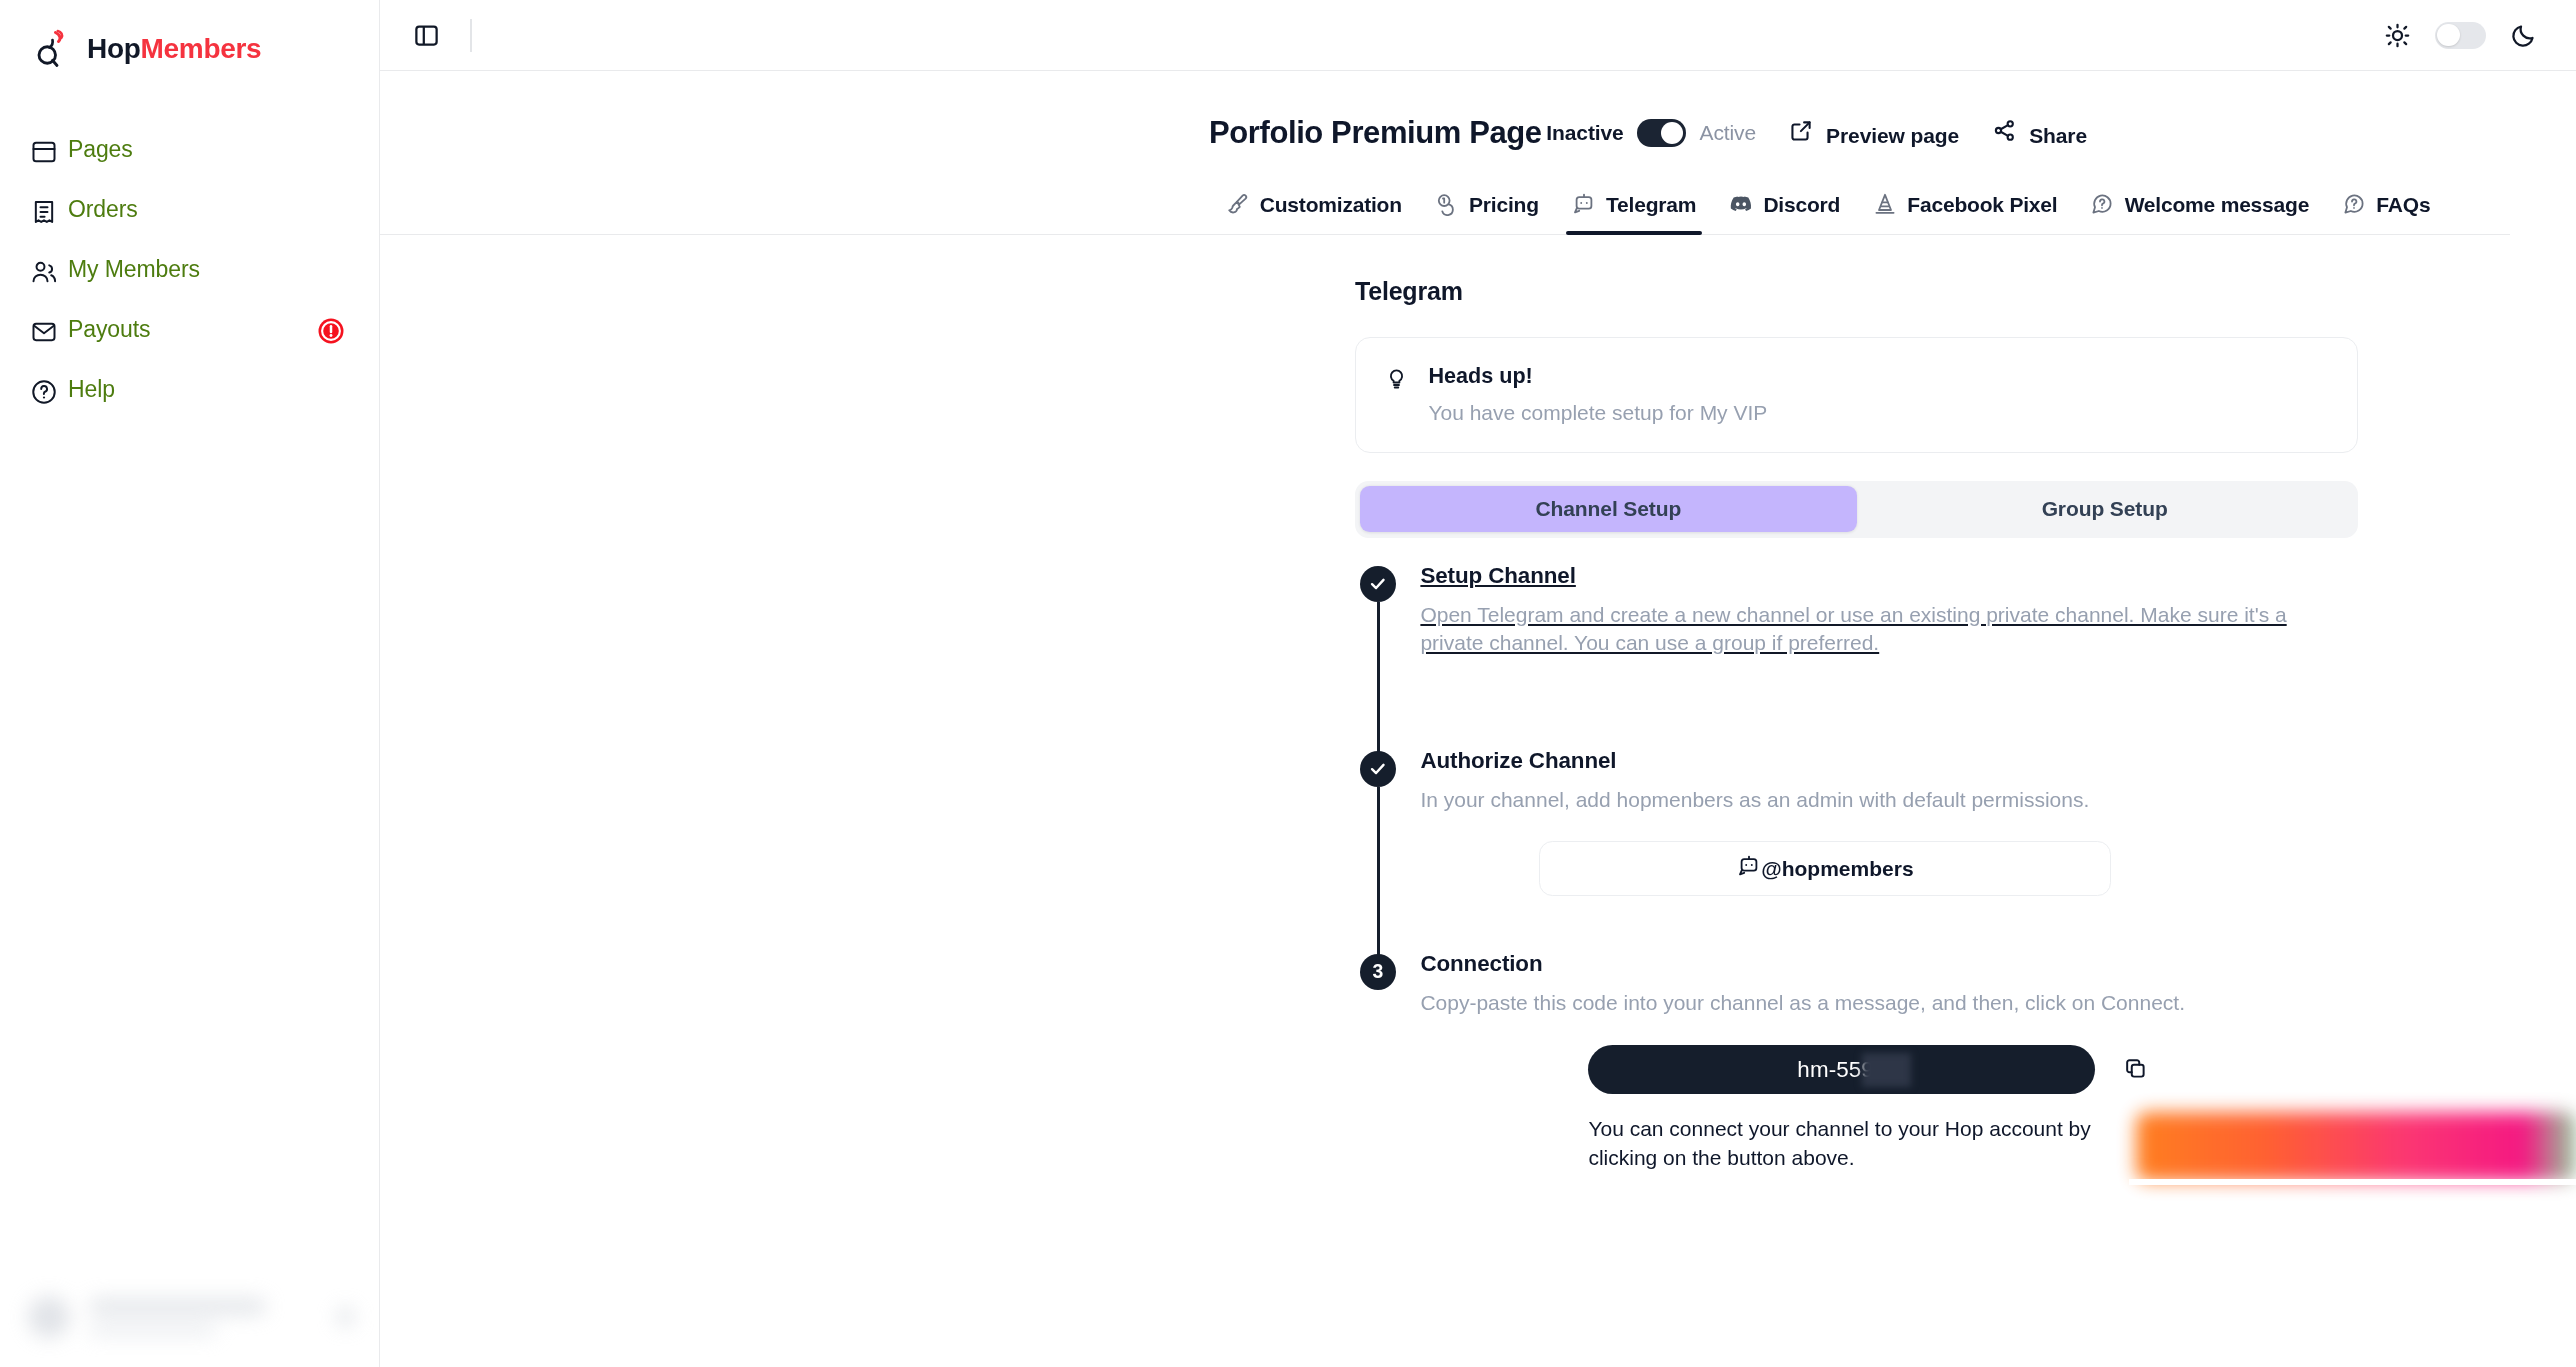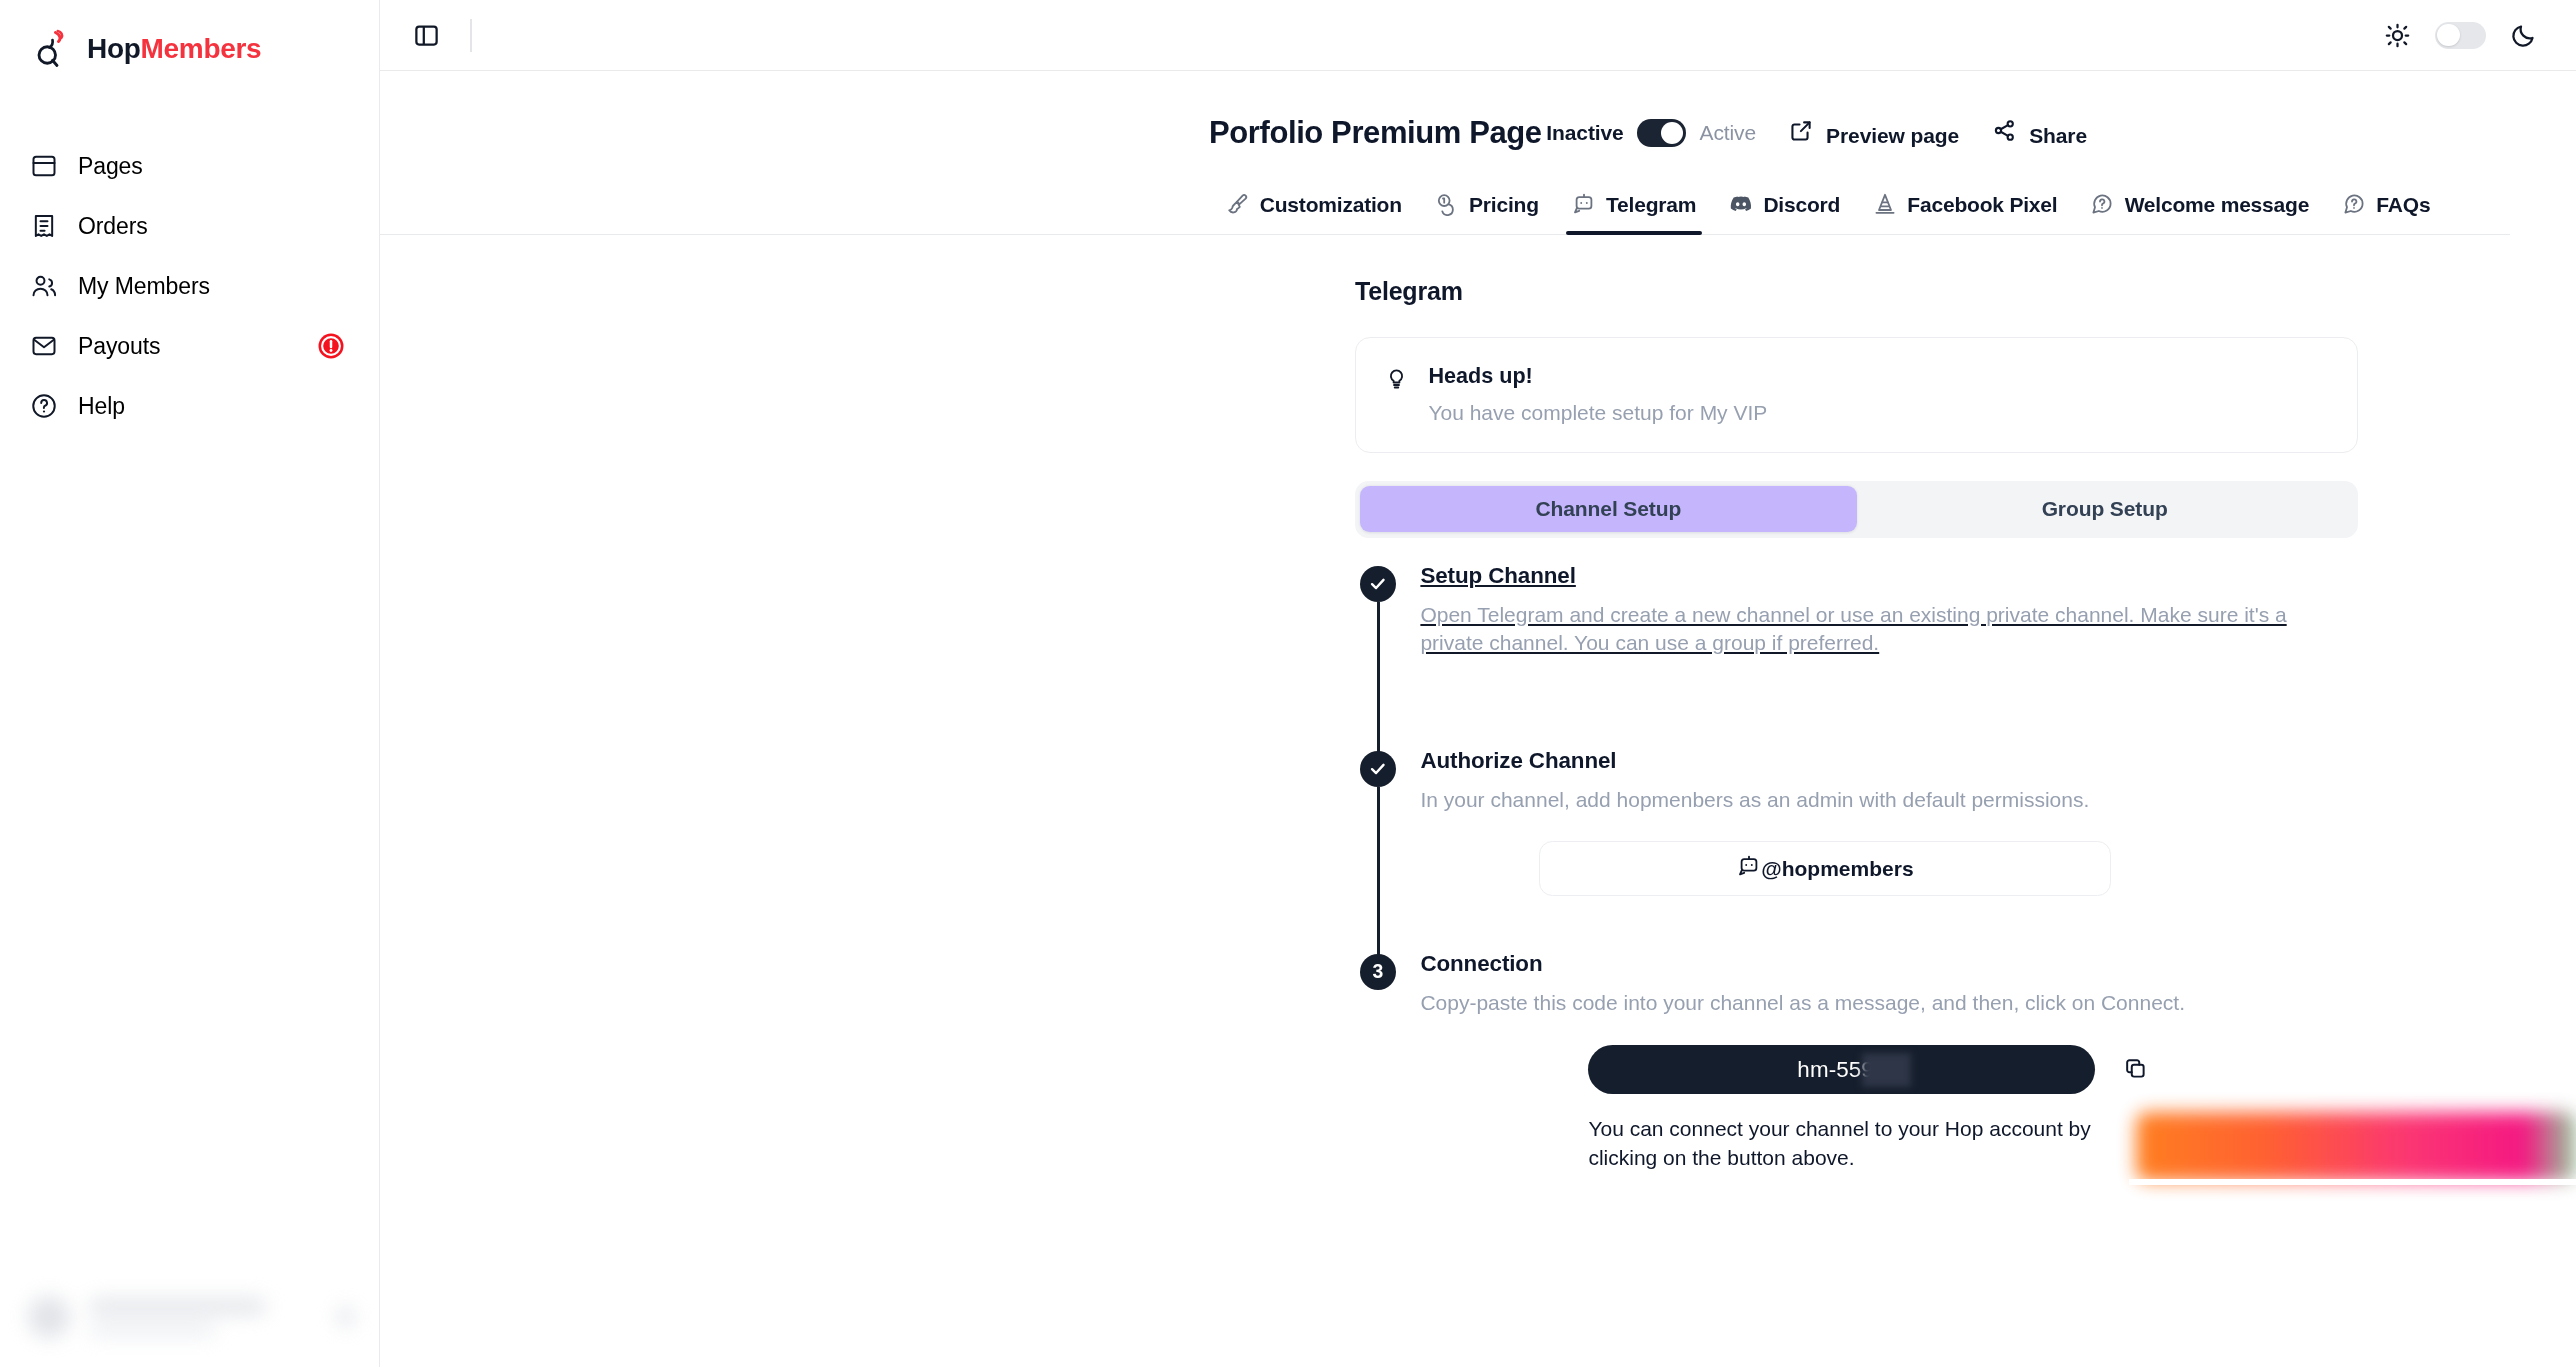--- a/index.html
+++ b/index.html
@@ -21,23 +21,23 @@
     flex: 0 0 380px;
   }
   .brand { display: flex; align-items: center; gap: 15px; padding: 28px 0 0 33px; }
   .brand-mark { width: 39px; height: 42px; display: block; }
   .brand-text { font-size: 28px; font-weight: 700; letter-spacing: -0.3px; line-height: 1; }
   .brand-hop { color: #111827; }
   .brand-members { color: #f5333f; }
 
   .nav { margin-top: 66px; }
   .nav-item {
-    display: flex; align-items: center; gap: 19px;
+    display: flex; align-items: flex-start; gap: 9px;
     height: 60px; padding: 0 33px 0 28px;
-    color: #000000;
+    color: #4d7c0f;
     position: relative;
     cursor: pointer;
   }
   .nav-icon { width: 31px; height: 31px; display: flex; align-items: center; justify-content: center; flex: 0 0 31px; }
   .nav-icon svg { width: 28px; height: 28px; stroke: #111827; fill: none; stroke-width: 1.7; stroke-linecap: round; stroke-linejoin: round; }
   .nav-label { font-size: 23px; font-weight: 400; letter-spacing: -0.1px; }
   .nav-badge { margin-left: auto; width: 30px; height: 30px; display: flex; align-items: center; justify-content: center; }
   .nav-badge svg { width: 30px; height: 30px; }
 
   .sidebar-footer {

